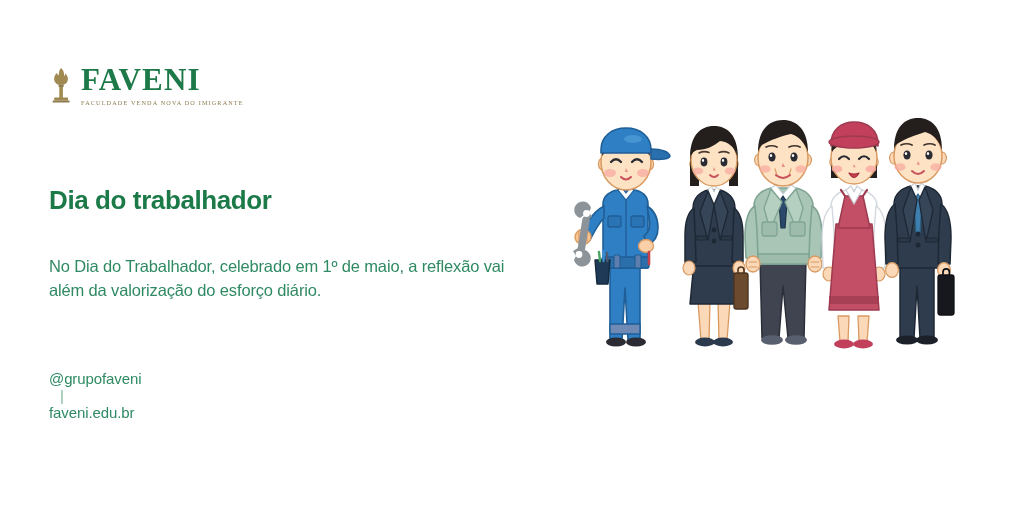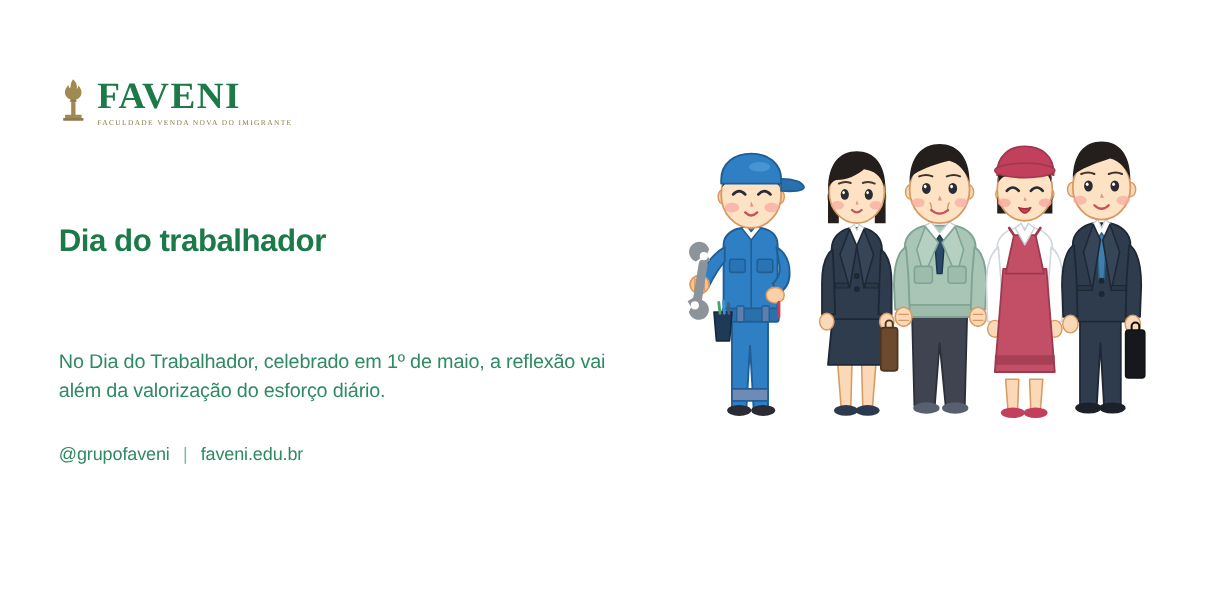--- a/index.html
+++ b/index.html
@@ -5,21 +5,21 @@
   * { margin:0; padding:0; box-sizing:border-box; }
   html, body {
     width:1024px; height:512px;
     background:#ffffff;
     font-family:"Liberation Sans", sans-serif;
     overflow:hidden;
   }
   .banner { position:relative; width:1024px; height:512px; background:#ffffff; }
 
   
-  .logo { position:absolute; left:48px; top:62px; display:flex; align-items:center; }
+  .logo { position:absolute; left:48px; top:62px; display:flex; align-items:flex-end; }
   .logo-torch { width:26px; height:40px; flex:none; }
   .logo-words { margin-left:7px; padding-top:2px; }
   .logo-name {
     font-family:"Liberation Serif", serif;
     font-weight:bold;
     font-size:31px;
     letter-spacing:1.2px;
     color:#1d7a48;
     line-height:1;
   }
@@ -43,28 +43,28 @@
     line-height:1.1;
     white-space:nowrap;
   }
   .subcopy {
     position:absolute; left:49px; top:255px;
     width:480px;
     font-size:16.5px;
     line-height:1.45;
     color:#2f8a63;
     letter-spacing:-0.15px;
-    margin-top:36px;
   }
   .footer-line {
     position:absolute; left:49px; top:370px;
-    display:flex; align-items:center;
+    display:flex; 
     font-size:15px;
     color:#2f8a63;
     letter-spacing:-0.1px;
+    flex-direction:column;
   }
   .footer-sep { margin:0 11px; color:#7fb79c; }
 
   
   .illustration { position:absolute; left:548px; top:112px; width:460px; height:258px; }
   .illustration svg { display:block; width:100%; height:100%; }
 </style>
 </head>
 <body>
 

